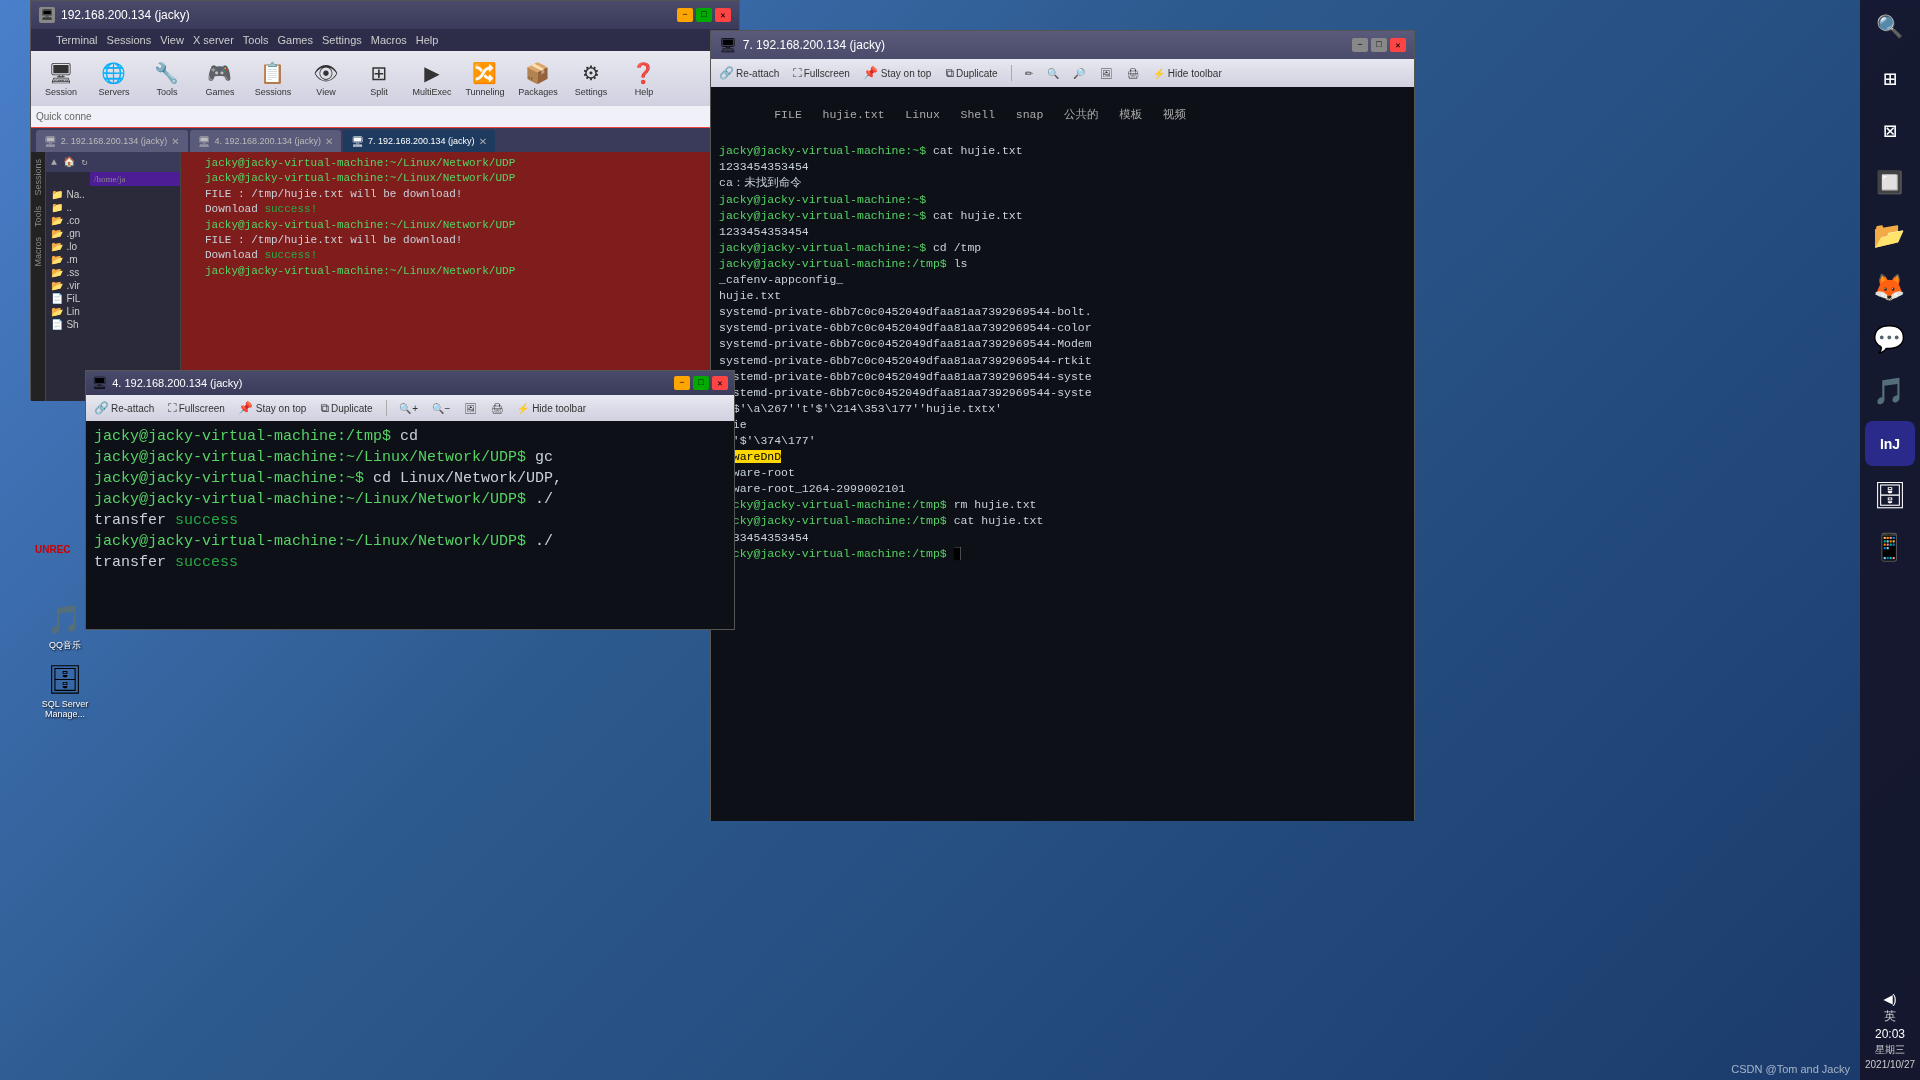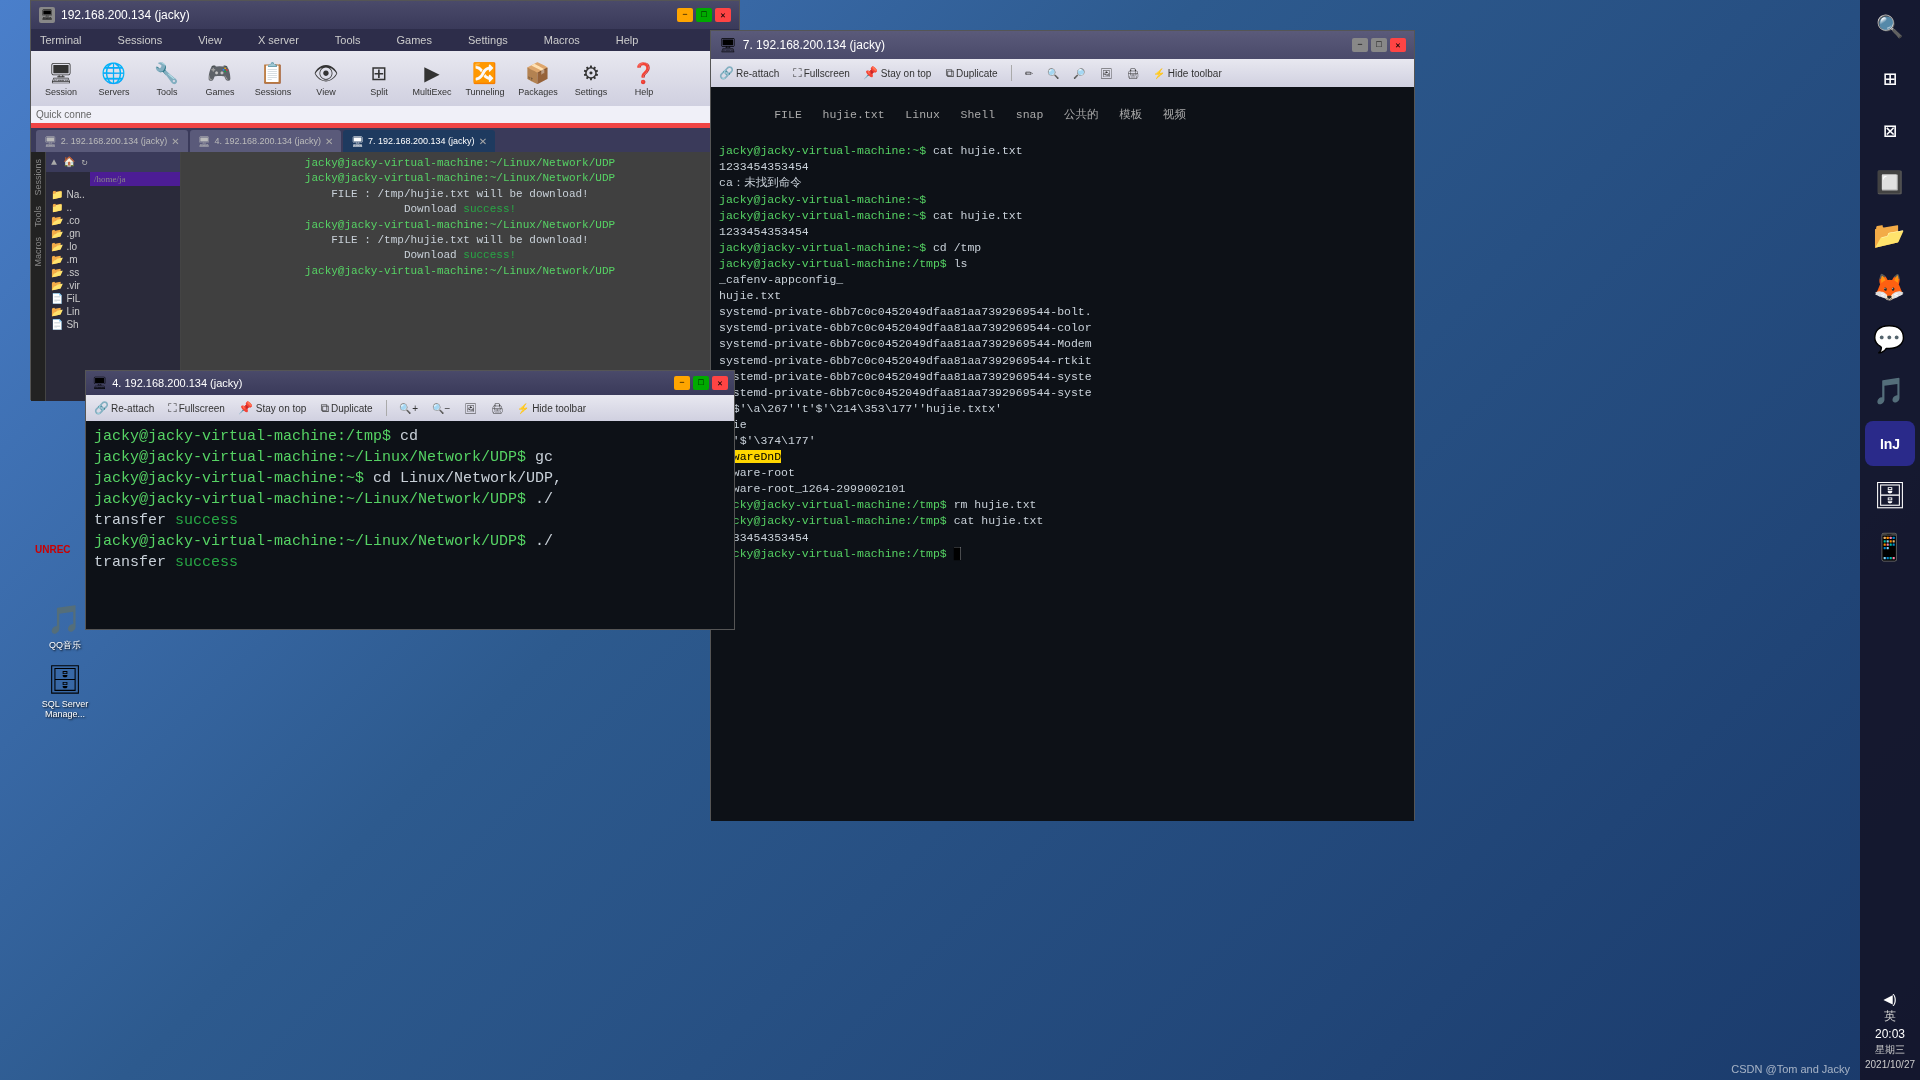--- a/index.html
+++ b/index.html
@@ -78,22 +78,22 @@
     .win-min { background: #ffa500; }
     .win-max { background: #00aa00; }
     .win-close { background: #ff4444; }
 
     
     .moba-menubar {
       height: 22px;
       background: #2d2d4a;
       display: flex;
       align-items: center;
-      padding: 0 5px;
-      gap: 28px;
+      padding: 0 21px;
+      gap: 1px;
     }
 
     .menu-item {
       color: #ccc;
       font-size: 11px;
       font-family: Arial, sans-serif;
       cursor: pointer;
       padding: 0 4px;
     }
 
@@ -127,21 +127,21 @@
     }
 
     
     .quick-connect {
       height: 22px;
       background: #f0f0f8;
       display: flex;
       align-items: center;
       padding: 0 5px;
       gap: 5px;
-      border-bottom: 5px solid #ef4444;
+      border-bottom: 1px solid #ef4444;
     }
 
     .quick-label {
       font-size: 10px;
       color: #666;
       font-family: Arial, sans-serif;
     }
 
     
     .tab-bar {
@@ -256,27 +256,26 @@
       font-size: 9px;
       color: #888;
       padding: 4px 2px;
       cursor: pointer;
       font-family: Arial, sans-serif;
     }
 
     
     .terminal-area {
       flex: 1;
-      background: #404040;
+      background: #7f1d1d;
       padding: 4px 24px;
       overflow: hidden;
       font-size: 11px;
       color: #c9d1d9;
       font-family: 'Courier New', monospace;
-      text-align: center;
     }
 
     .term-line {
       line-height: 1.4;
       white-space: pre;
     }
 
     .term-green { color: #28a745; }
     .term-cyan { color: #56d364; }
 

